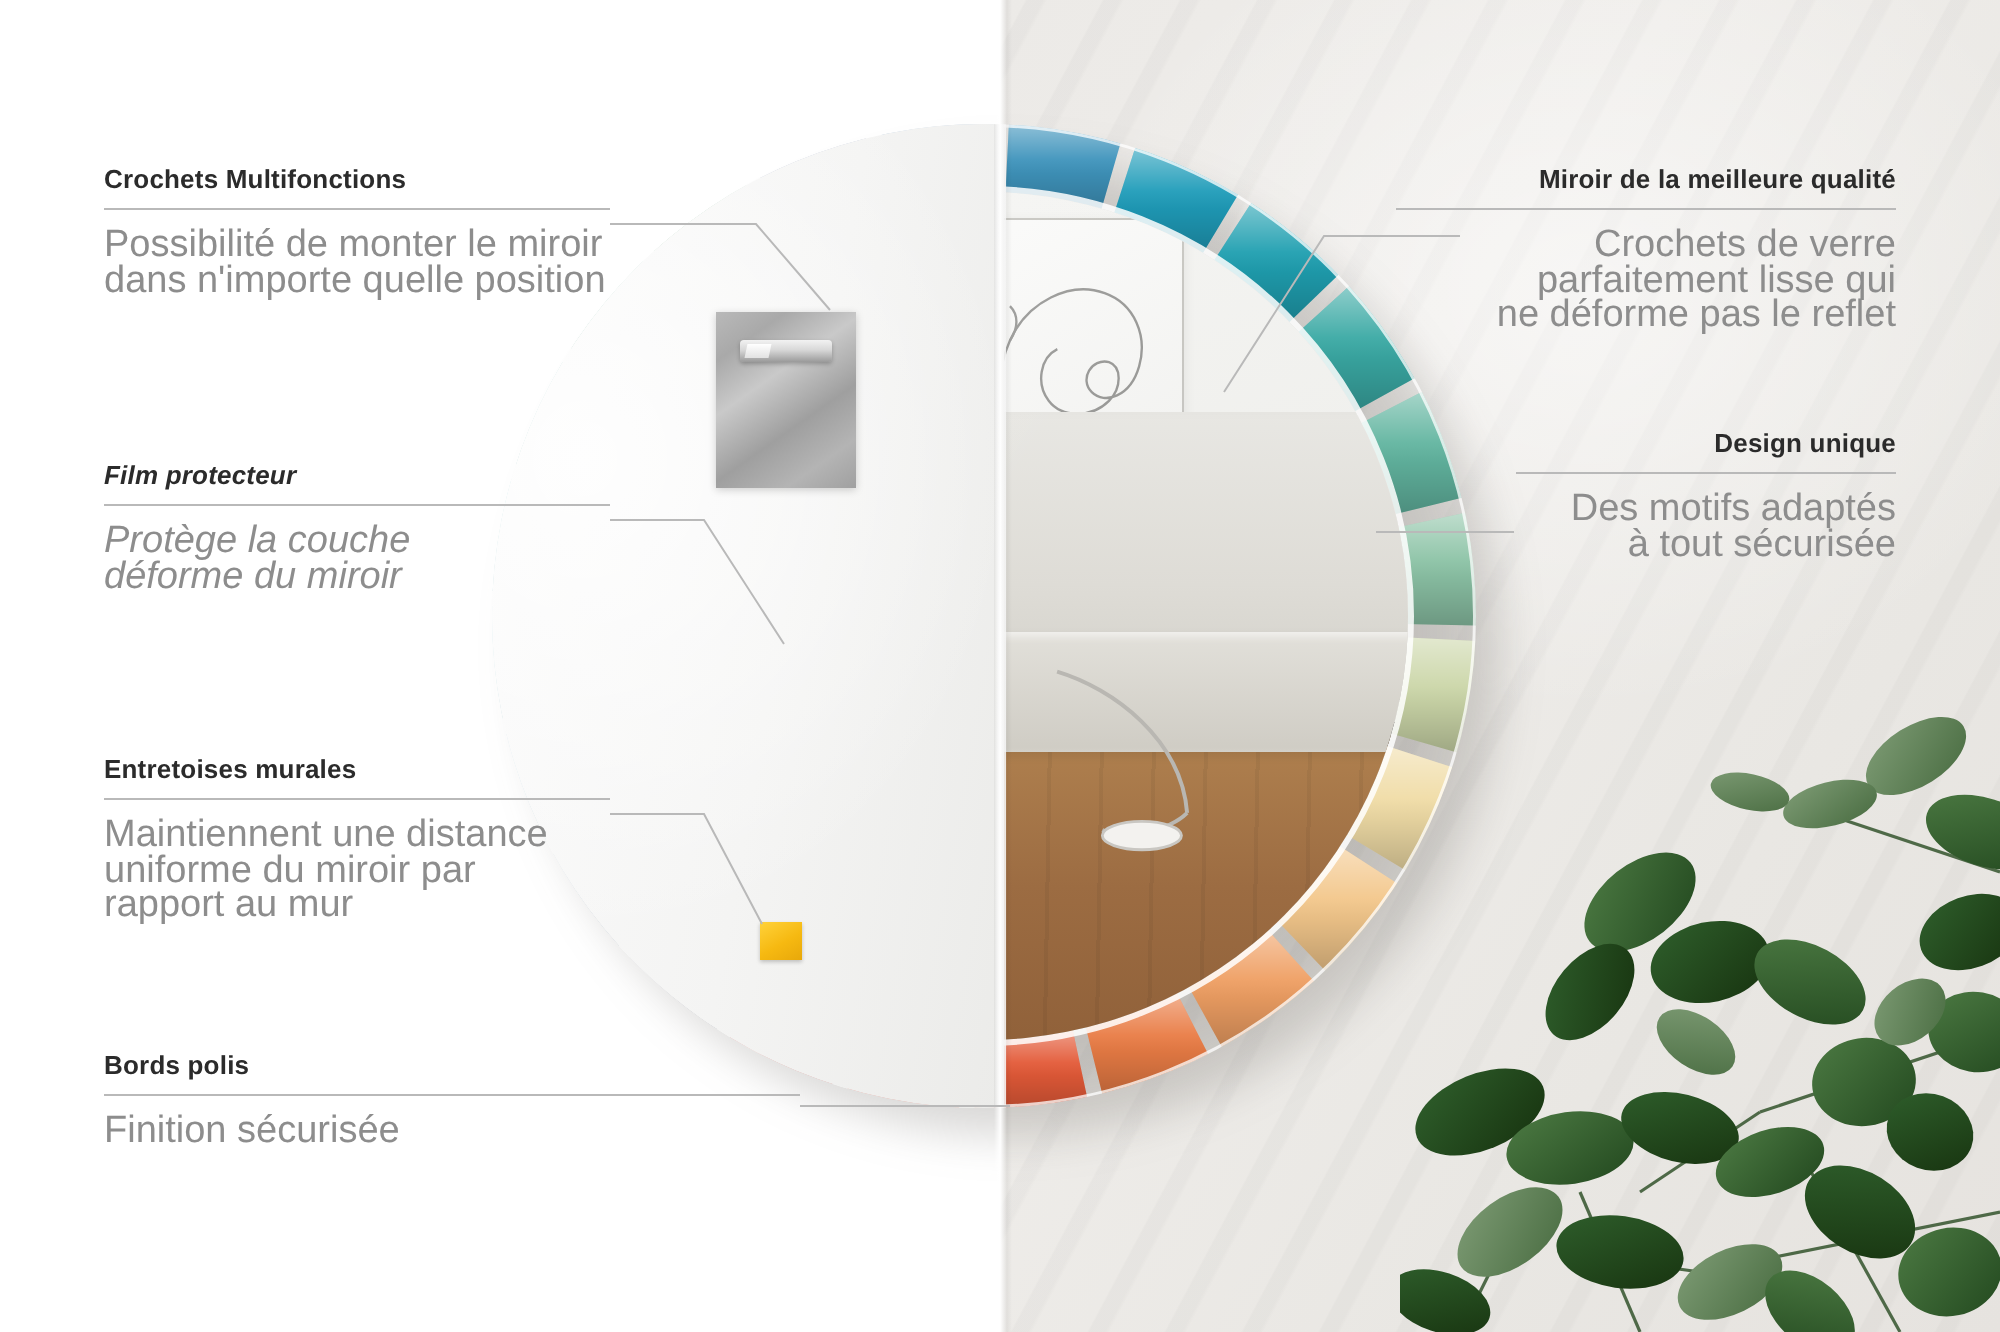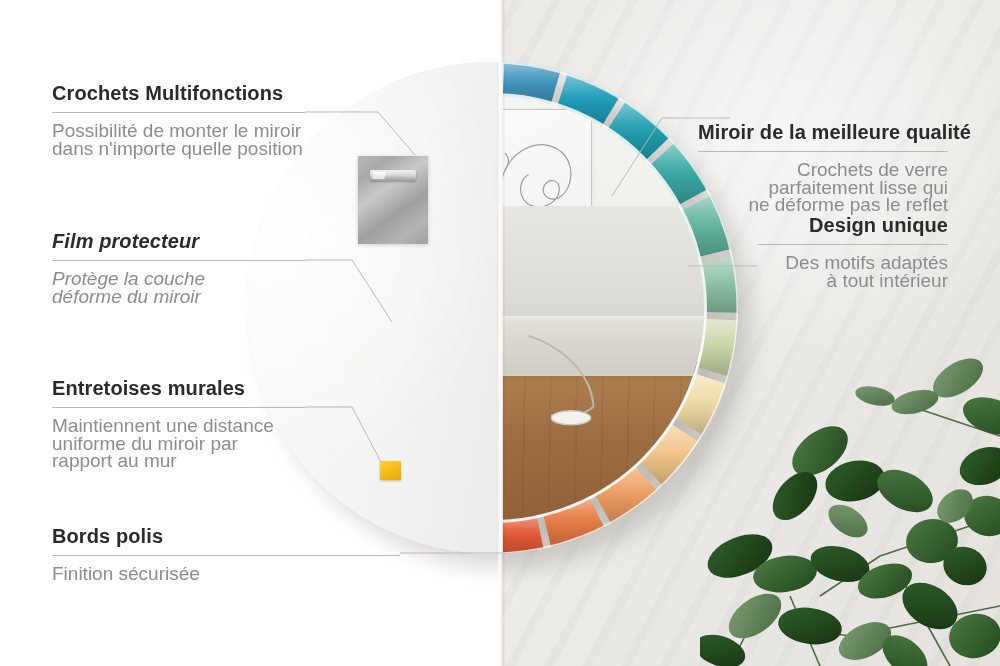--- a/index.html
+++ b/index.html
@@ -151,21 +151,21 @@
     background:linear-gradient(150deg,#ffd23a 0%,#f6b911 55%,#e8a80a 100%);
     box-shadow:0 1px 2px rgba(0,0,0,.22);
   }
 
   
   .plant{position:absolute;right:0;bottom:0;width:300px;height:360px;}
 
   
   .callout{position:absolute;}
   .callout .title{
-    font-size:20px;font-weight:bold;color:#2b2b2b;letter-spacing:.1px;
+    font-size:13px;font-weight:bold;color:#2b2b2b;letter-spacing:.1px;
     white-space:nowrap;
   }
   .callout .rule{
     height:1px;background:#b9b9b9;margin-top:7px;
   }
   .callout .desc{
     margin-top:9px;font-size:19px;line-height:17.5px;color:#8d8d8d;
     white-space:pre-line;
   }
   .callout.right .title,
@@ -350,33 +350,33 @@
   </div>
 
   <div class="callout left" style="left:52px;top:377px;width:253px;">
     <div class="title">Entretoises murales</div>
     <div class="rule"></div>
     <div class="desc">Maintiennent une distance
 uniforme du miroir par
 rapport au mur</div>
   </div>
 
-  <div class="callout right" style="left:698px;top:82px;width:250px;margin-top:39px;">
+  <div class="callout right" style="left:698px;top:82px;width:250px;">
     <div class="title">Miroir de la meilleure qualité</div>
     <div class="rule"></div>
     <div class="desc">Crochets de verre
 parfaitement lisse qui
 ne déforme pas le reflet</div>
   </div>
 
   <div class="callout right" style="left:758px;top:214px;width:190px;">
     <div class="title">Design unique</div>
     <div class="rule"></div>
     <div class="desc">Des motifs adaptés
-à tout intérieur</div>
+à tout sécurisée</div>
   </div>
 
   <div class="plant">
     <svg width="300" height="360" viewBox="0 0 300 360">
       <defs>
         <linearGradient id="lf1" x1="0" y1="0" x2="1" y2="1">
           <stop offset="0%" stop-color="#4c7a43"></stop>
             <stop offset="100%" stop-color="#23491f"></stop>
         </linearGradient>
         <linearGradient id="lf2" x1="0" y1="0" x2="1" y2="1">

